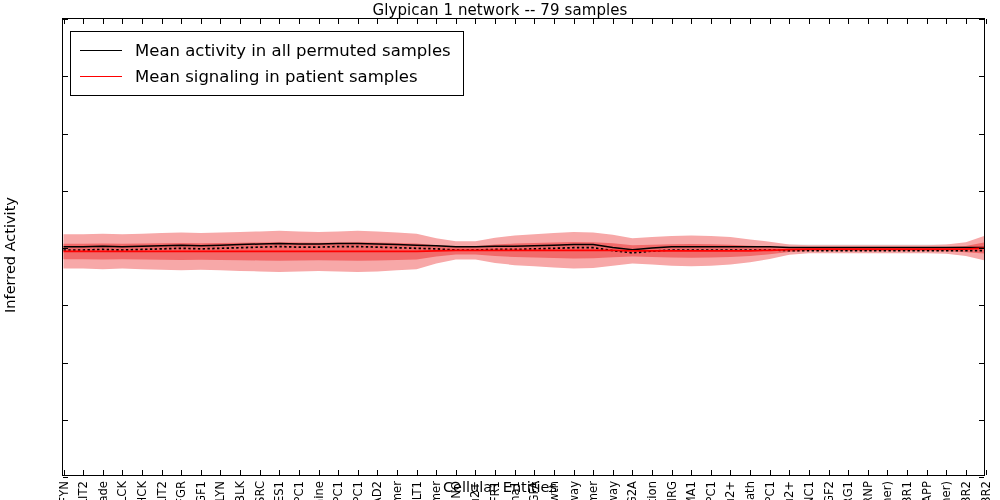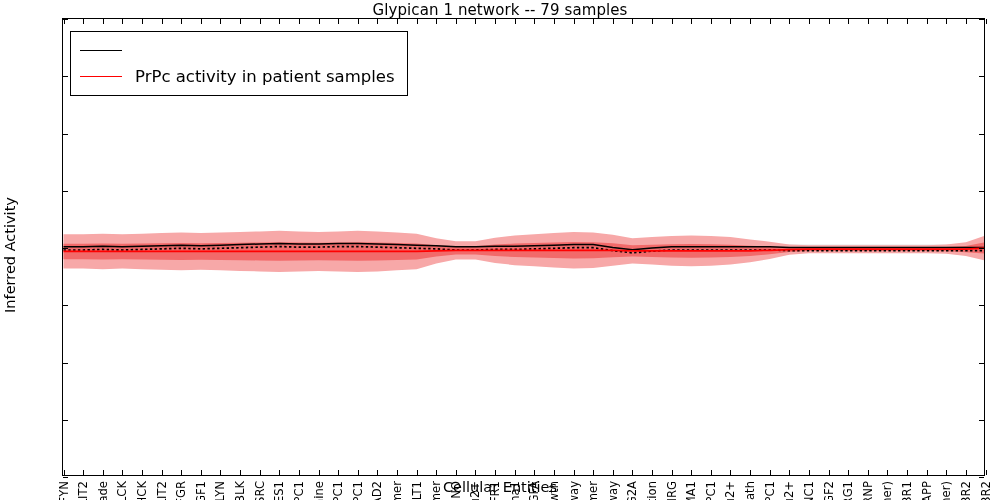--- a/index.html
+++ b/index.html
@@ -237,21 +237,22 @@
         <div class="xtl" style="left: 844.032px; top: 462px;">TGFBR1</div>
         <div class="xtl" style="left: 863.649px; top: 462px;">APP</div>
         <div class="xtl" style="left: 883.266px; top: 462px;">TGFBR2 (dimer)</div>
         <div class="xtl" style="left: 902.883px; top: 462px;">TGFBR2</div>
         <div class="xtl" style="left: 922.5px; top: 462px;">GPC1/TGFB/TGFBR1/TGFBR2</div>
       </div>
 
     <div id="legend">
       <div class="legend-row">
         <span class="legend-line"></span>
+        <span class="legend-text">Mean activity in all permuted samples</span>
       </div>
       <div class="legend-row">
         <span class="legend-line red"></span>
-        <span class="legend-text">PrPc activity in patient samples</span>
+        <span class="legend-text">Mean signaling in patient samples</span>
       </div>
     </div>
   </div>
 
 </div>
 
 </body></html>

